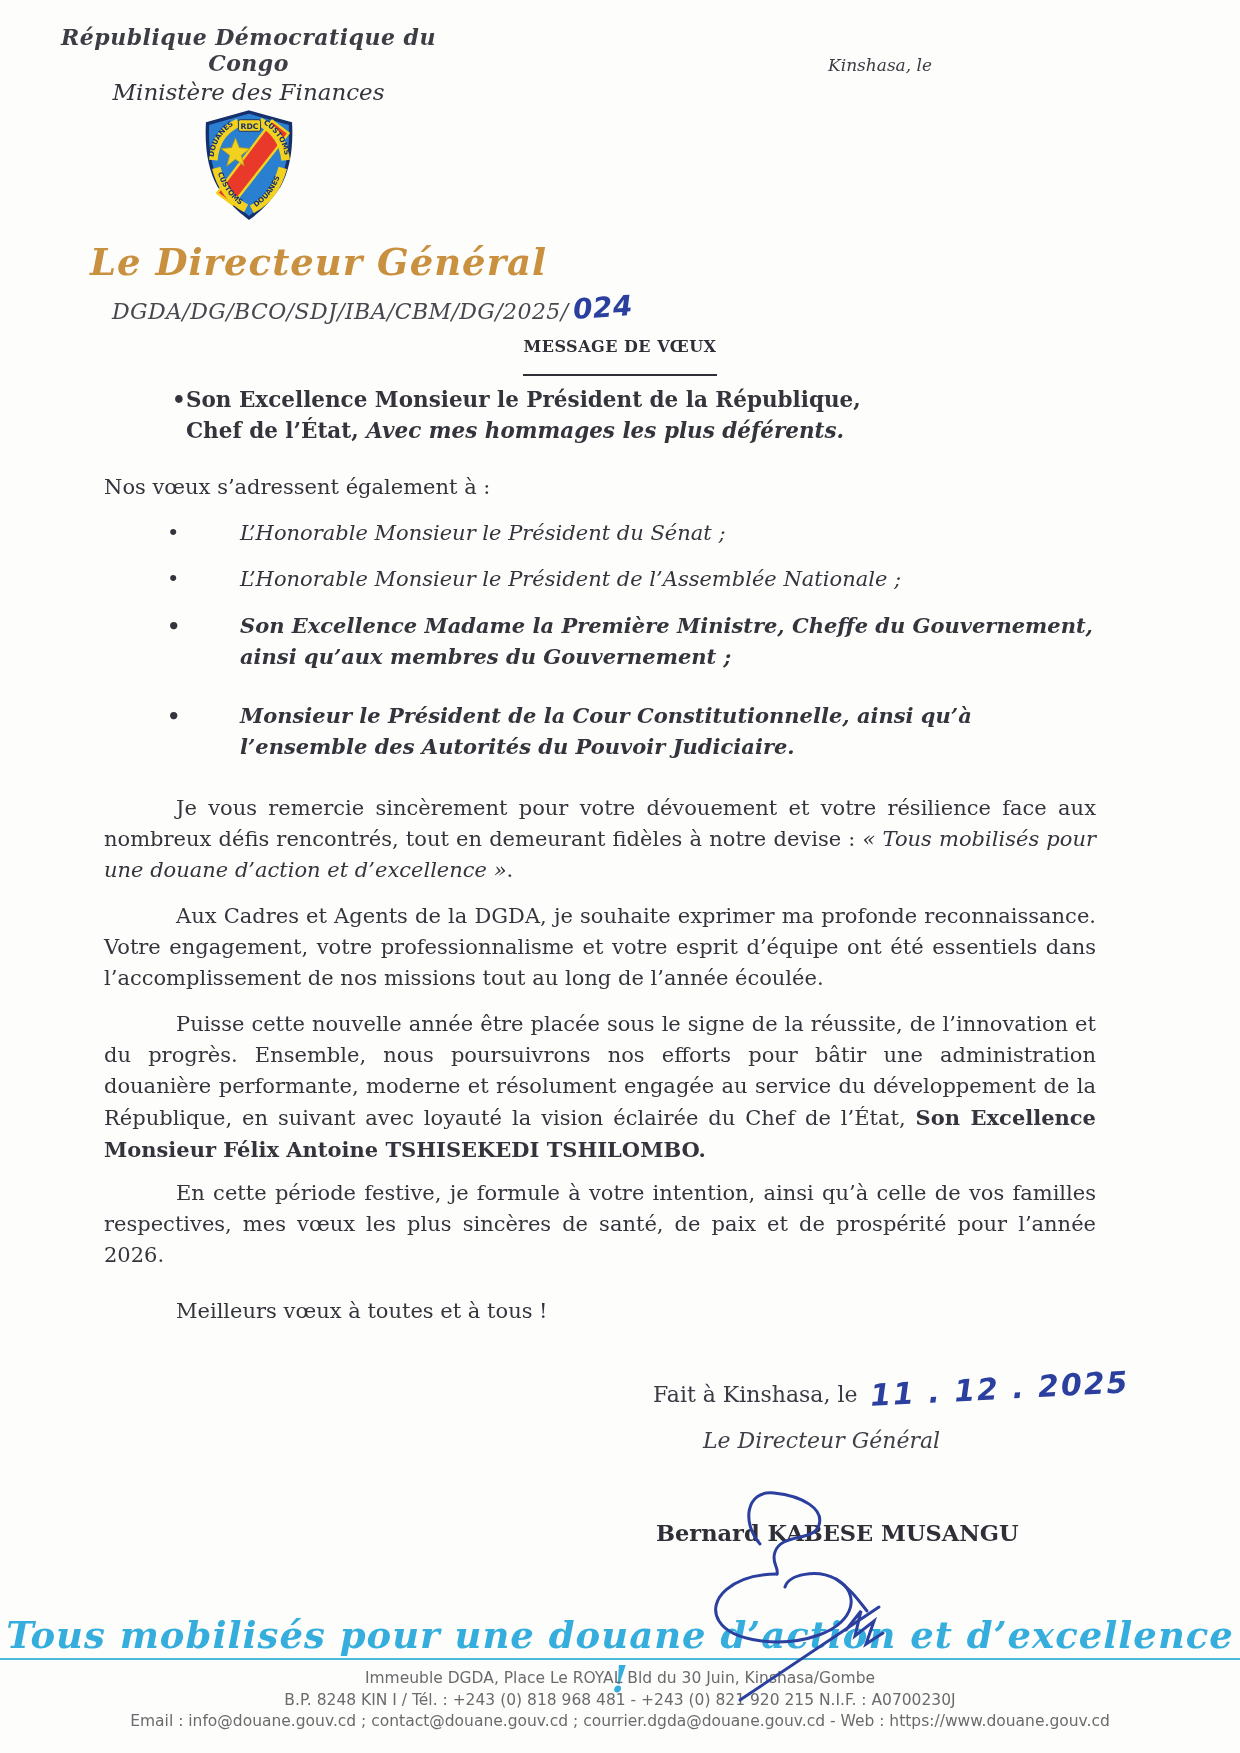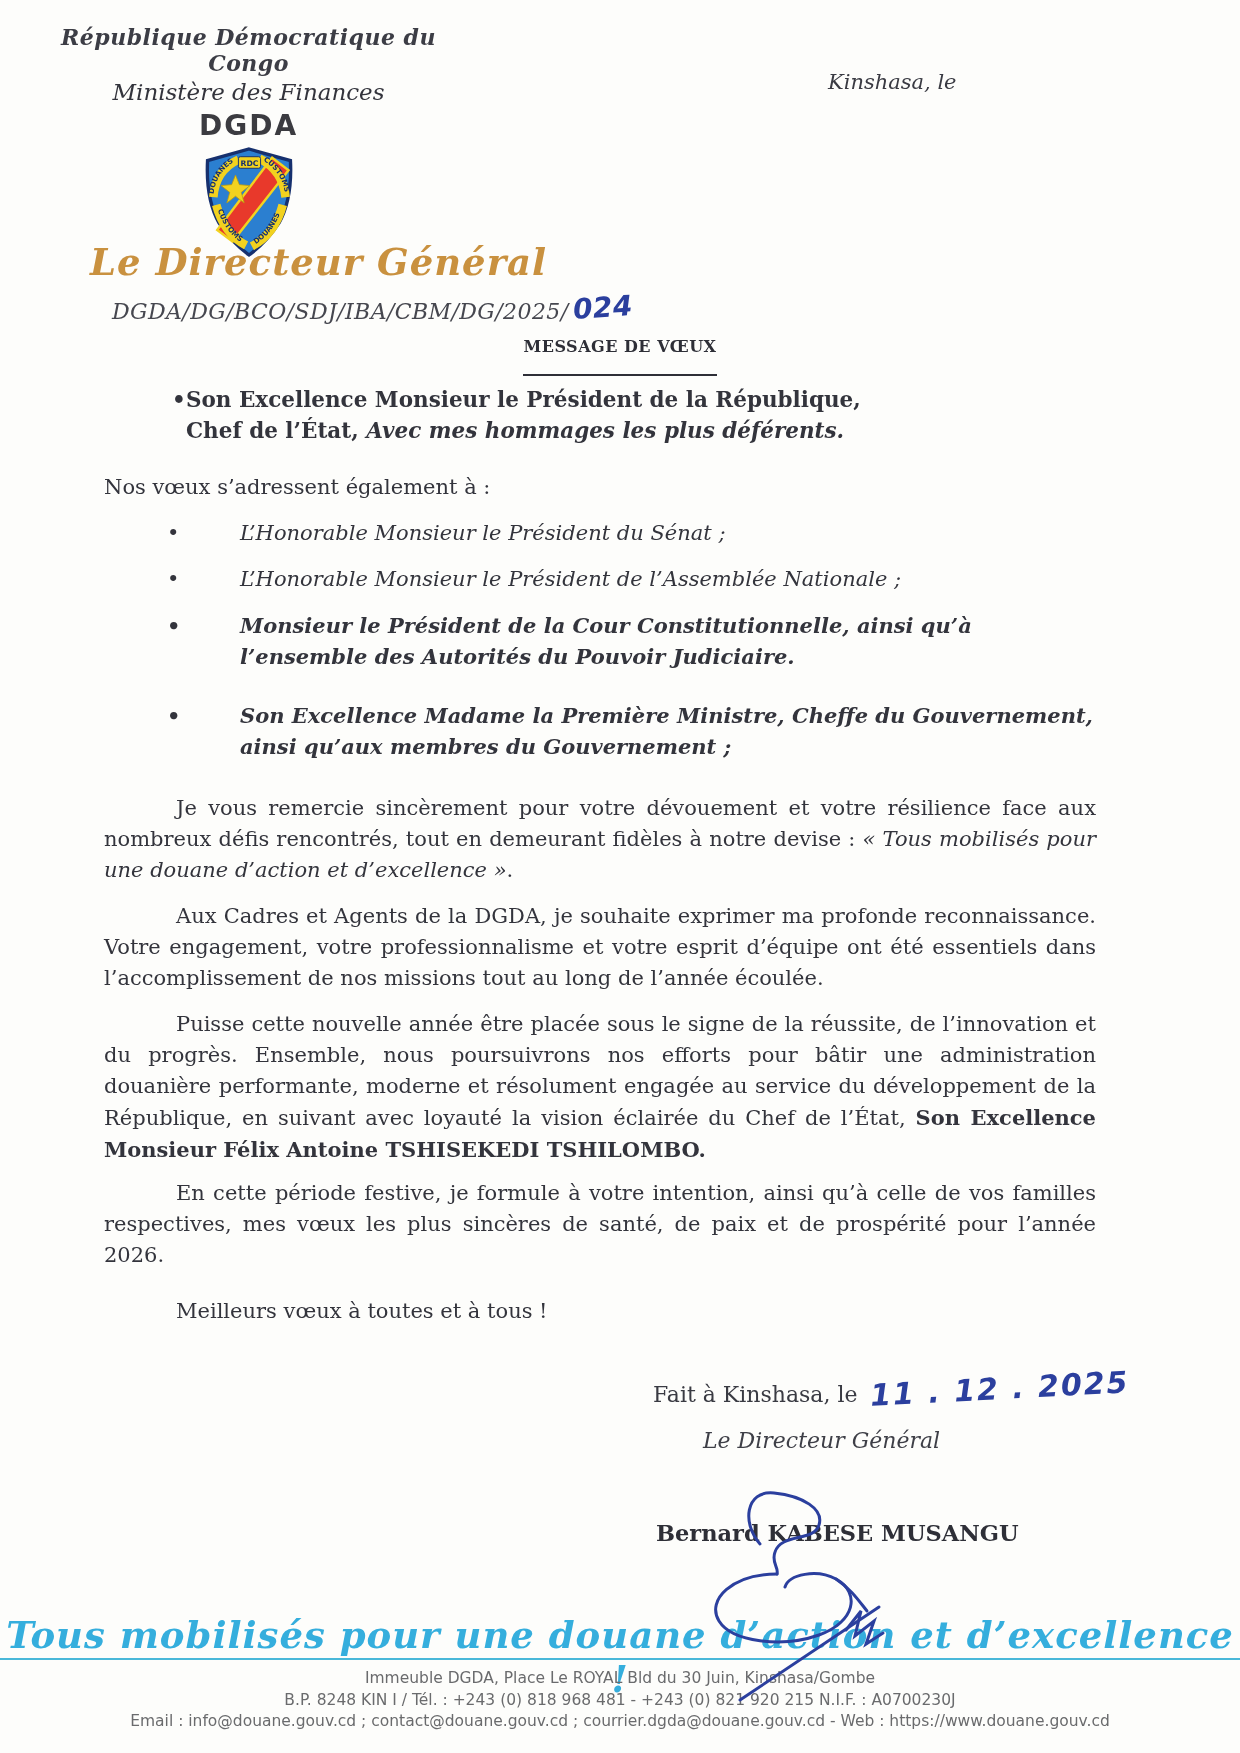--- a/index.html
+++ b/index.html
@@ -7,21 +7,21 @@
         font-family:"DejaVu Serif",serif;color:#33343c;overflow:hidden;}
 
   
   .hdr{position:absolute;left:26px;top:24px;width:445px;text-align:center;}
   .hdr-republic{font-size:22px;font-style:italic;font-weight:600;letter-spacing:.5px;color:#3c3d45;}
   .hdr-ministry{font-size:23px;font-style:italic;margin-top:3px;}
   .hdr-direction{font-size:22px;font-style:italic;white-space:nowrap;margin-top:2px;}
   .hdr-acronym{font-size:28px;font-weight:bold;font-family:"DejaVu Sans",sans-serif;
                letter-spacing:2px;color:#3b3b40;margin-top:4px;}
   .logo-wrap{margin-top:3px;}
-  .kinshasa{position:absolute;left:828px;top:70px;font-size:21px;font-style:italic;color:#3a3b43;}
+  .kinshasa{position:absolute;left:828px;top:55px;font-size:17px;font-style:italic;color:#3a3b43;}
 
   .script-title{position:absolute;left:90px;top:240px;font-size:37px;font-style:italic;font-weight:bold;
                 color:#c9913f;letter-spacing:1px;}
   .reference{position:absolute;left:112px;top:293px;font-size:22px;font-style:italic;color:#46474f;
              letter-spacing:.4px;}
   .ref-num{display:inline-block;color:#2b3f9e;font-size:28px;font-weight:bold;font-style:italic;
            font-family:"DejaVu Sans",sans-serif;transform:rotate(-4deg);margin-left:4px;position:relative;top:-2px;}
 
   
   .title-row{position:absolute;left:0;right:0;top:337px;text-align:center;}
@@ -62,21 +62,20 @@
         font-family:"DejaVu Sans",sans-serif;font-size:15.5px;line-height:21.5px;color:#6a6b6d;}
 </style>
 </head>
 <body>
 
 <div class="page">
 
   <div class="hdr">
     <div class="hdr-republic">République Démocratique du Congo</div>
     <div class="hdr-ministry">Ministère des Finances</div>
-    <div class="hdr-acronym">DGDA</div>
     <div class="logo-wrap">
       <svg width="106" height="114" viewBox="0 0 110 118">
         <path d="M55 4 L98 16 Q100 56 86 81 Q73 101 55 114 Q37 101 24 81 Q10 56 12 16 Z" fill="#2b7fd0" stroke="#16306e" stroke-width="3.5"></path>
         <path d="M22 88 L79 13 L96 26 L38 100 Z" fill="#e8392b" stroke="#f2d21f" stroke-width="2.5"></path>
         <defs>
           <path id="arcTL" d="M18 54 Q20 26 44 15"></path>
           <path id="arcTR" d="M66 14 Q90 26 93 54"></path>
           <path id="arcBL" d="M21 62 Q29 92 52 104"></path>
           <path id="arcBR" d="M58 105 Q82 92 90 62"></path>
         </defs>
@@ -121,22 +120,22 @@
     <div class="pres">
       <div class="l1"><span class="dot">•</span><span>Son Excellence Monsieur le Président de la République,</span></div>
       <div class="l2"><span>Chef de l’État, </span><span class="bi">Avec mes hommages les plus déférents.</span></div>
     </div>
 
     <p class="also">Nos vœux s’adressent également à :</p>
 
     <ul class="recips">
       <li>L’Honorable Monsieur le Président du Sénat ;</li>
       <li>L’Honorable Monsieur le Président de l’Assemblée Nationale ;</li>
+      <li>Son Excellence Madame la Première Ministre, Cheffe du Gouvernement, ainsi qu’aux membres du Gouvernement ;</li>
       <li>Monsieur le Président de la Cour Constitutionnelle, ainsi qu’à l’ensemble des Autorités du Pouvoir Judiciaire.</li>
-      <li>Son Excellence Madame la Première Ministre, Cheffe du Gouvernement, ainsi qu’aux membres du Gouvernement ;</li>
     </ul>
 
     <p class="ind m15"><span>Je vous remercie sincèrement pour votre dévouement et votre résilience face aux nombreux défis rencontrés, tout en demeurant fidèles à notre devise : </span><span class="quote">« Tous mobilisés pour une douane d’action et d’excellence »</span><span>.</span></p>
 
     <p class="ind m15">Aux Cadres et Agents de la DGDA, je souhaite exprimer ma profonde reconnaissance. Votre engagement, votre professionnalisme et votre esprit d’équipe ont été essentiels dans l’accomplissement de nos missions tout au long de l’année écoulée.</p>
 
     <p class="ind m12"><span>Puisse cette nouvelle année être placée sous le signe de la réussite, de l’innovation et du progrès. Ensemble, nous poursuivrons nos efforts pour bâtir une administration douanière performante, moderne et résolument engagée au service du développement de la République, en suivant avec loyauté la vision éclairée du Chef de l’État, </span><span class="bold">Son Excellence Monsieur Félix Antoine TSHISEKEDI TSHILOMBO.</span></p>
 
     <p class="ind m25">En cette période festive, je formule à votre intention, ainsi qu’à celle de vos familles respectives, mes vœux les plus sincères de santé, de paix et de prospérité pour l’année 2026.</p>
 

